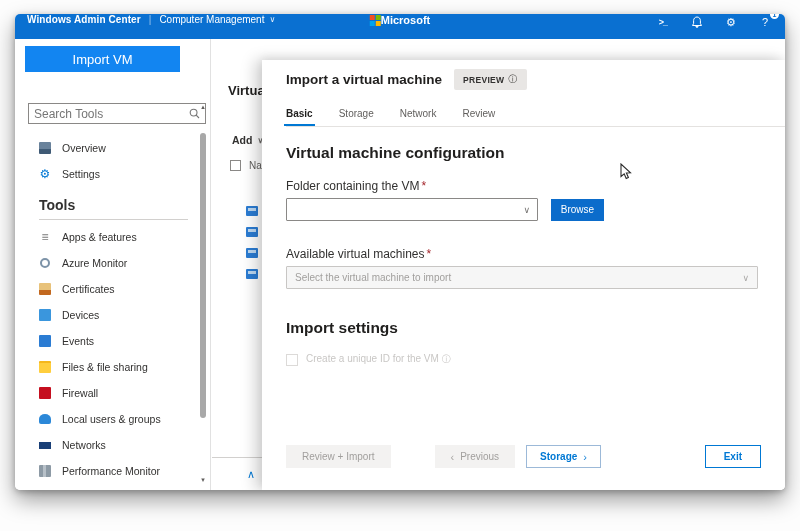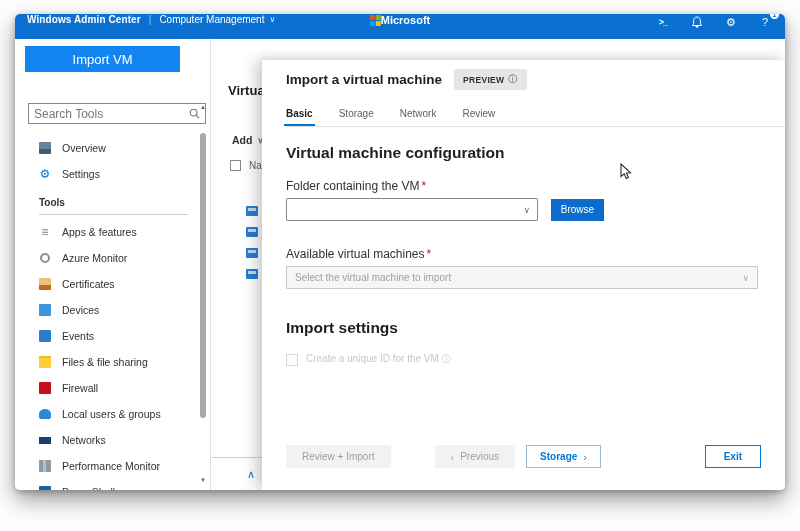--- a/index.html
+++ b/index.html
@@ -51,21 +51,21 @@
     display:flex; align-items:center; padding:0 5px;
   }
   .search-box input {
     border:none; outline:none; flex:1; font-size:12px; font-family:inherit; color:#323130; min-width:0;
   }
   .search-box input::placeholder { color:#767676; }
   .collapse-chev { margin-left:12px; color:#5f6a75; font-size:12px; cursor:pointer; }
   .nav { position:absolute; left:0; top:96px; right:10px; }
   .nav-item { display:flex; align-items:center; height:26px; padding-left:24px; font-size:10.5px; color:#323130; cursor:pointer; }
   .nav-icon { width:12px; height:12px; margin-right:11px; flex:0 0 12px; display:flex; align-items:center; justify-content:center; font-size:10px; border-radius:1px; }
-  .tools-head { padding:10px 0 4px 24px; font-size:10px; font-weight:bold; color:#323130; }
+  .tools-head { padding:10px 0 4px 24px; font-size:14px; font-weight:bold; color:#323130; }
   .tools-div { margin:2px 12px 4px 24px; border-top:1px solid #d2d0ce; }
 
   
   .ic-overview { background:linear-gradient(180deg,#69829b 55%,#3f5a75 55%); }
   .ic-gear { color:#0078d4; font-size:12px; }
   .ic-apps { color:#7a7a7a; font-size:12px; font-weight:bold; }
   .ic-azure { border:2px solid #7d93a8; border-radius:50%; width:10px; height:10px; }
   .ic-cert { background:linear-gradient(180deg,#e8c27a 60%,#c2681f 60%); }
   .ic-devices { background:#3a96dd; }
   .ic-events { background:#2b7cd3; }

